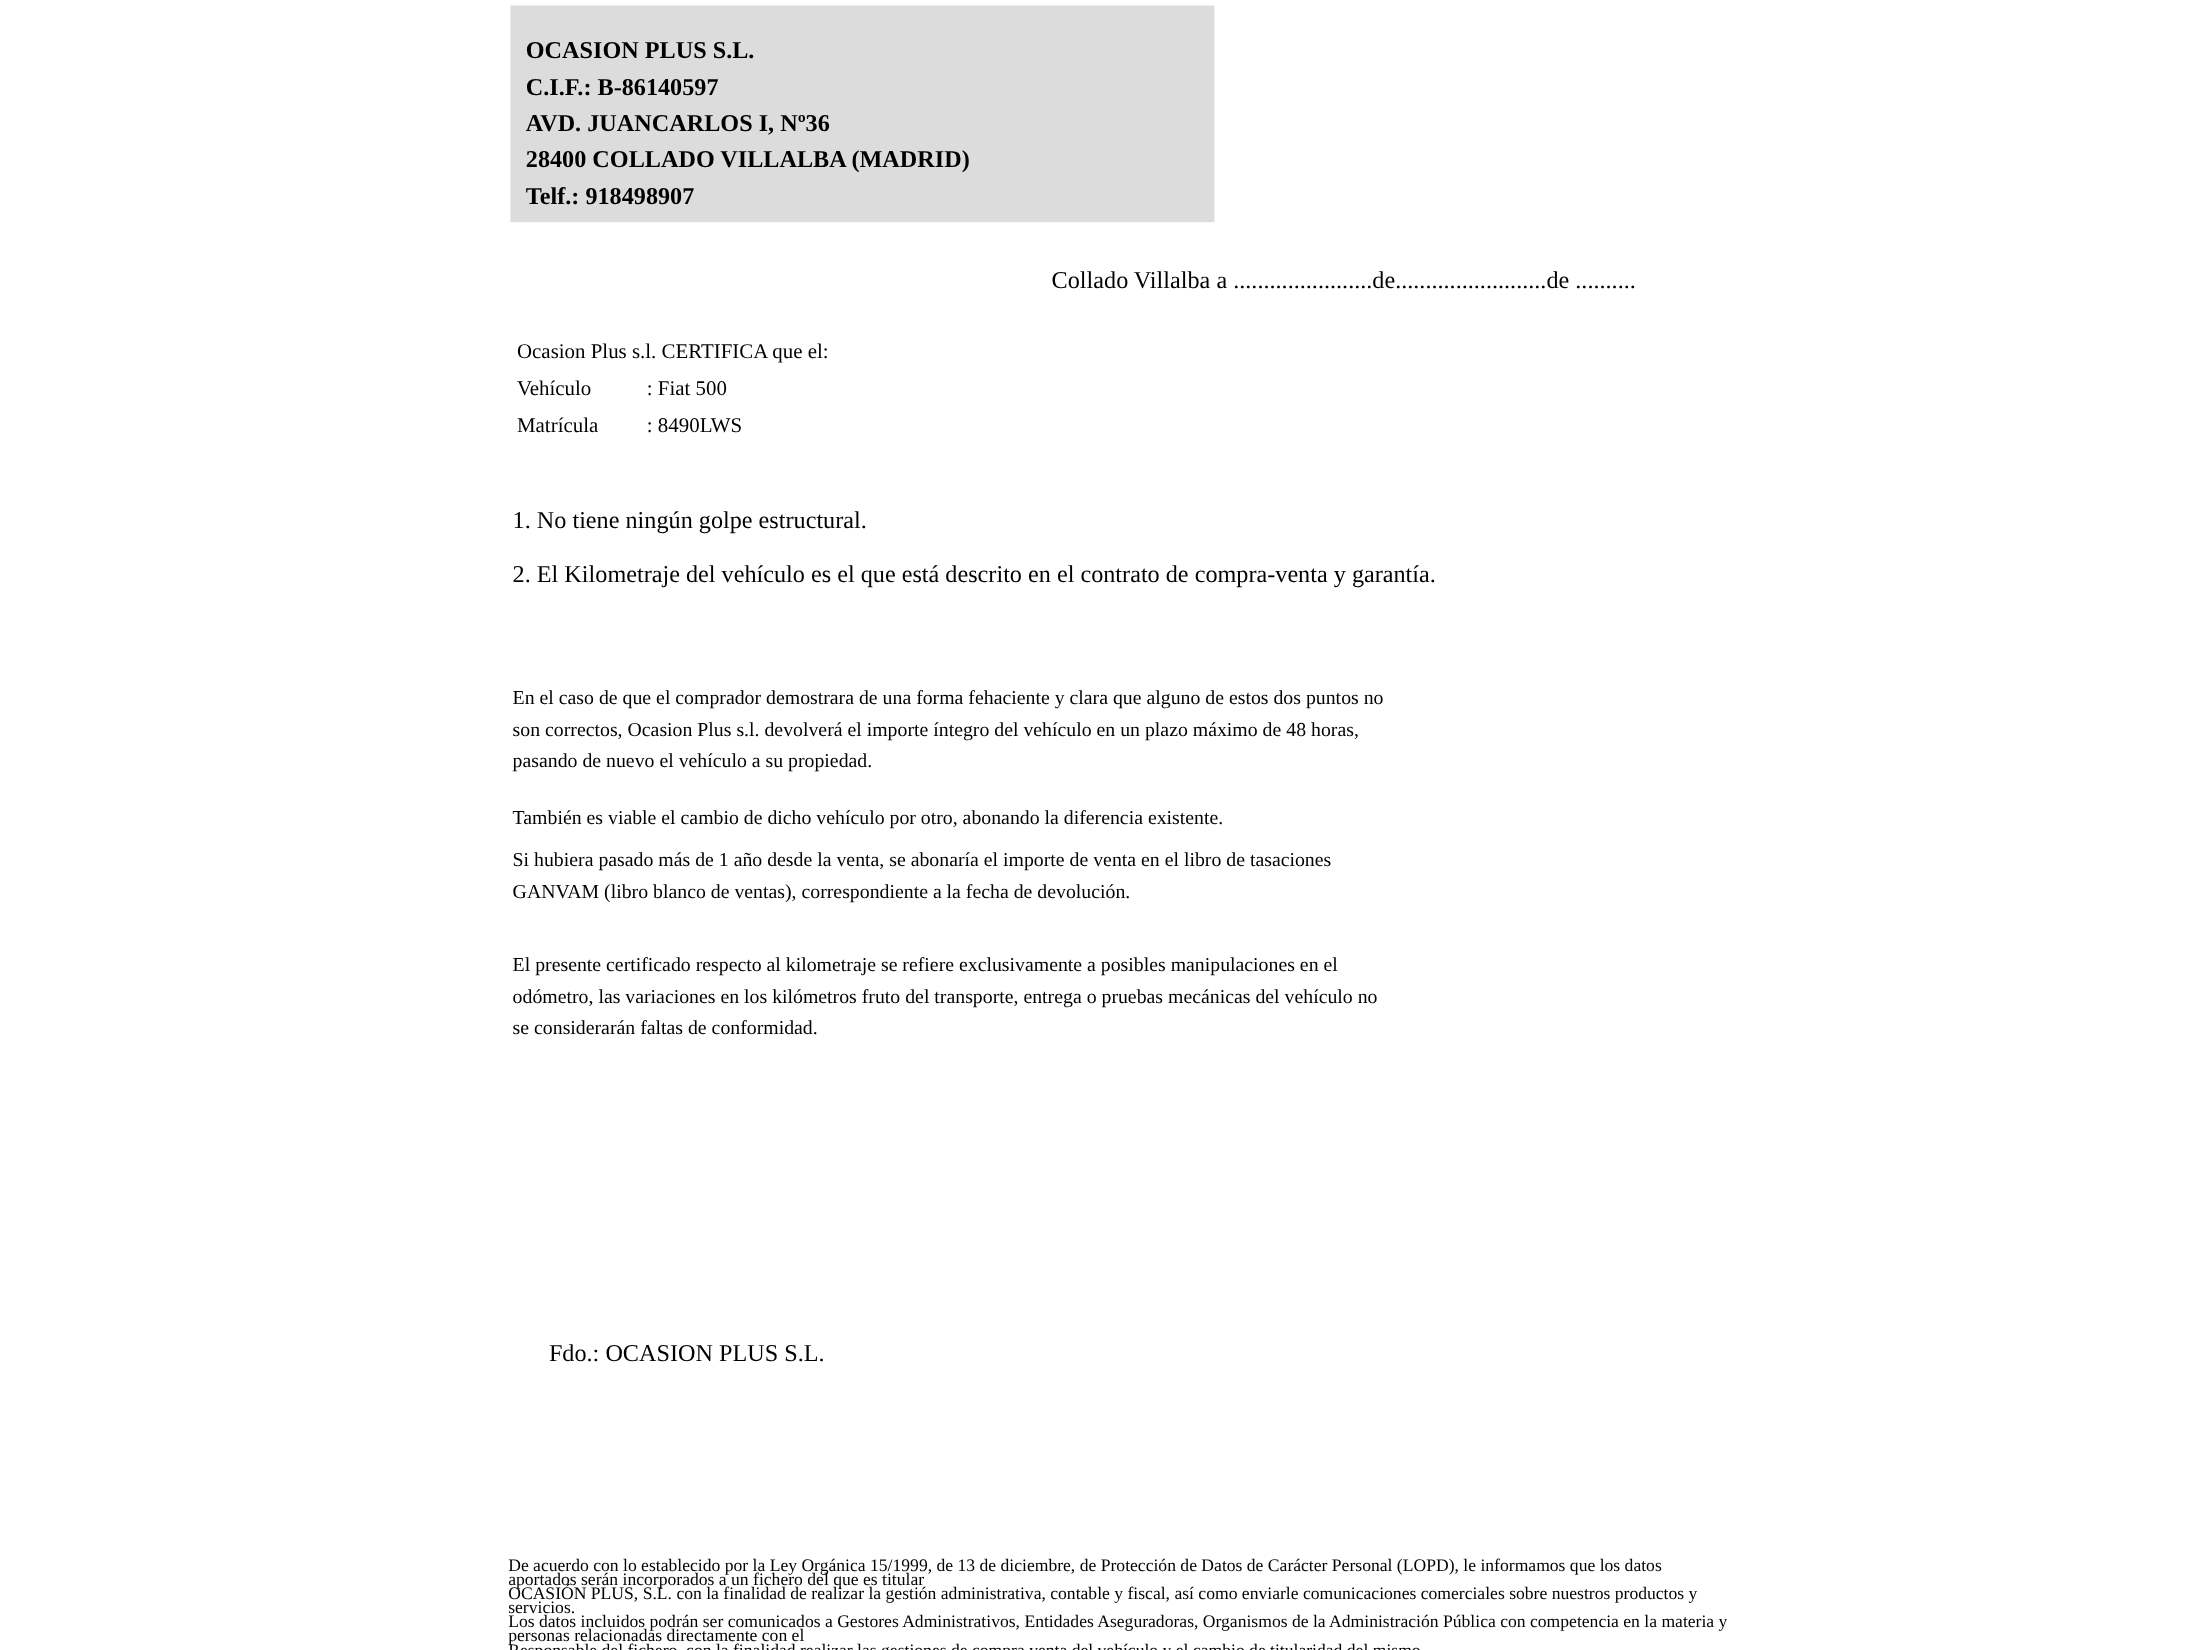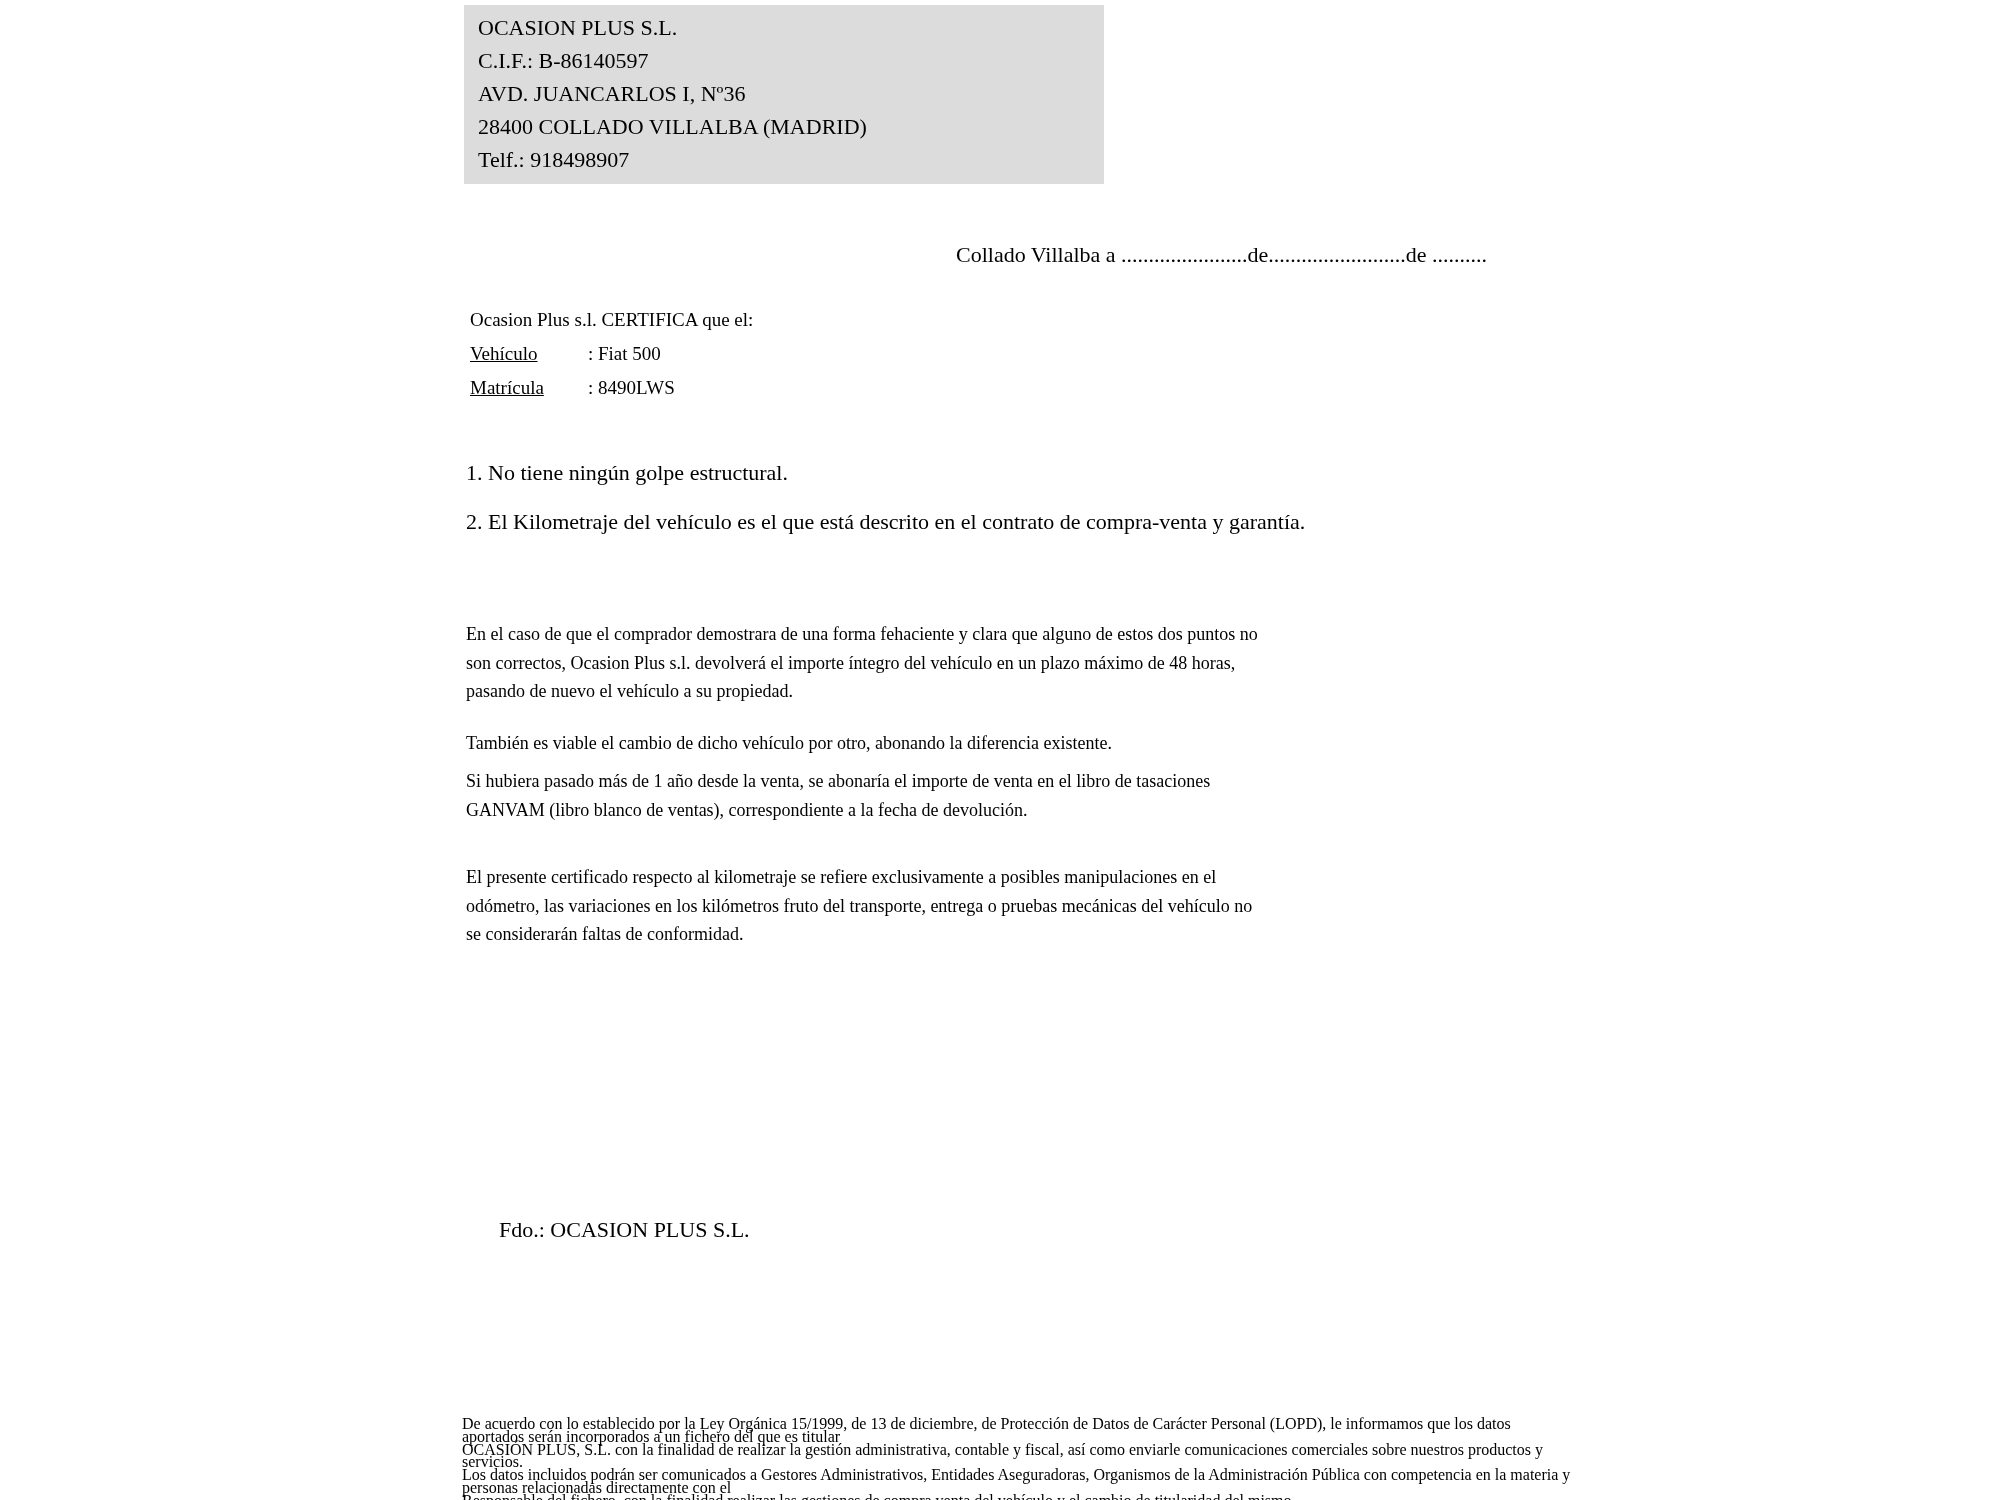--- a/index.html
+++ b/index.html
@@ -14,23 +14,23 @@
     background: #ffffff;
     font-family: "Liberation Serif", "DejaVu Serif", serif;
     color: #000000;
     overflow: hidden;
   }
   .header-block {
     position: absolute;
     left: 464px;
     top: 5px;
     width: 612px;
-    padding: 6px 14px 8px 14px;
+    padding: 24px 14px 8px 14px;
     background: #dcdcdc;
-    font-weight: normal;
+    font-weight: bold;
     font-size: 22px;
     line-height: 33px;
   }
   .header-line { white-space: nowrap; }
   .date-line {
     position: absolute;
     left: 956px;
     top: 242px;
     font-size: 22px;
     white-space: nowrap;
@@ -40,21 +40,20 @@
     left: 470px;
     top: 303px;
     font-size: 19px;
     line-height: 34px;
   }
   .veh-row .label-wrap {
     display: inline-block;
     width: 118px;
   }
   .veh-row .label-wrap .u {
-    text-decoration: underline;
   }
   .point {
     position: absolute;
     left: 466px;
     font-size: 22px;
     line-height: 28px;
     white-space: nowrap;
   }
   .point1 { top: 459px; }
   .point2 { top: 508px; }

